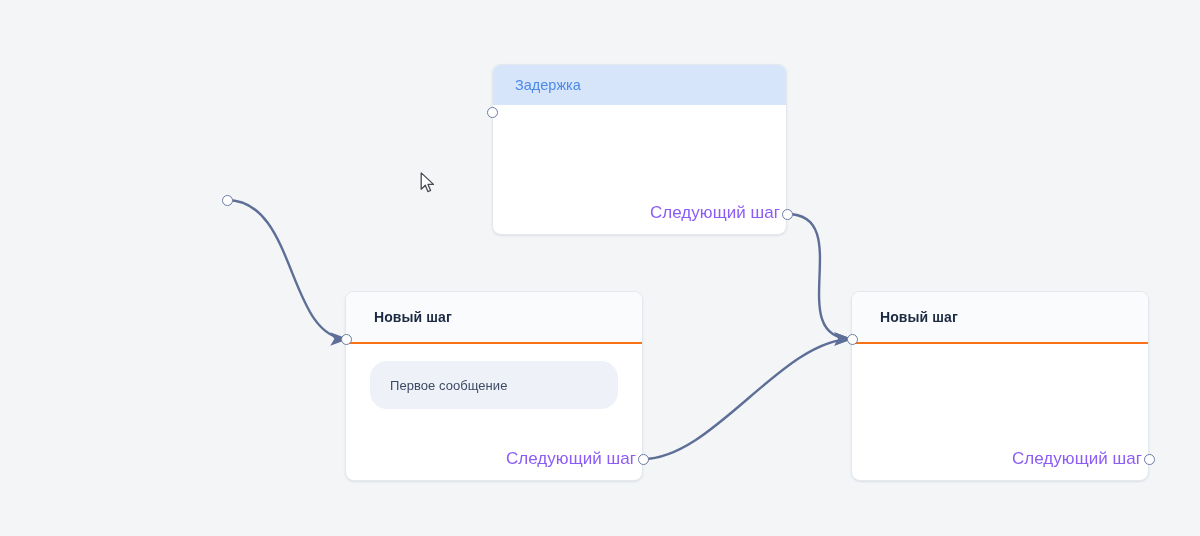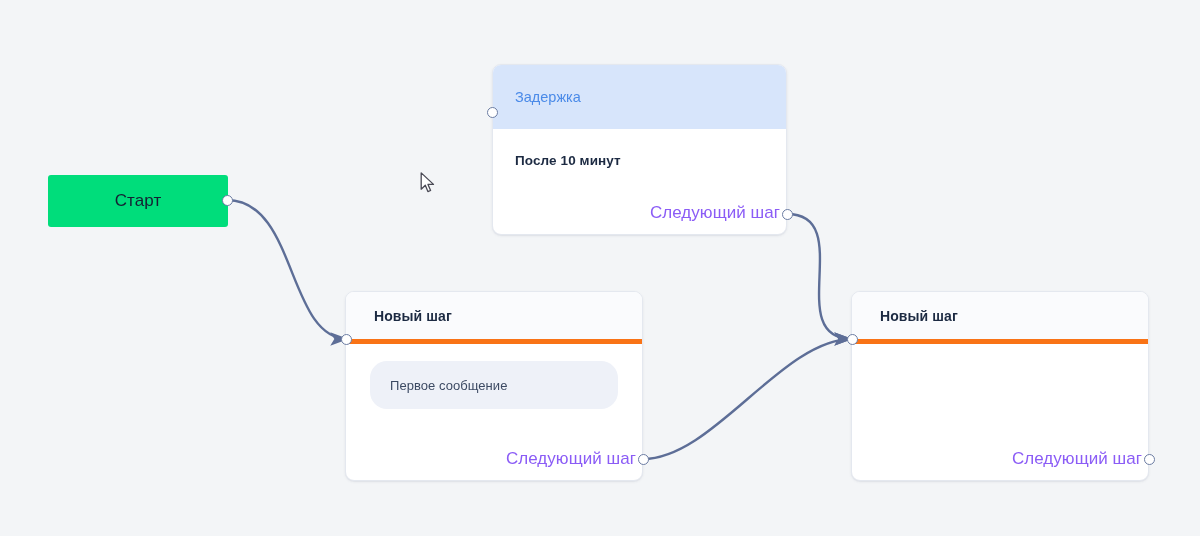--- a/index.html
+++ b/index.html
@@ -62,32 +62,32 @@
 
   
   .node-header {
     box-sizing: border-box;
     border-radius: 8px 8px 0 0;
     display: flex;
     align-items: center;
   }
   .header-delay {
     background: #d7e5fb;
-    height: 64px;
+    height: 40px;
     padding: 0 22px;
   }
   .header-delay .header-title {
     font-size: 14.5px;
     color: #4a8ae8;
   }
   .header-step {
     background: #fafbfd;
     height: 52px;
     padding: 0 28px;
-    border-bottom: 5px solid #f97316;
+    border-bottom: 2px solid #f97316;
   }
   .header-step .header-title {
     font-size: 14px;
     font-weight: bold;
     color: #1c2a42;
     letter-spacing: 0.1px;
   }
 
   
   .node-body {
@@ -160,31 +160,25 @@
     <defs>
       <marker id="arrow" markerWidth="9" markerHeight="9" refX="7.4" refY="3.2" orient="auto" markerUnits="strokeWidth">
         <path d="M0,0.4 L7.6,3.2 L0,6 L1.7,3.2 Z" fill="#5d6e97"></path>
       </marker>
     </defs>
     <path id="edge-0" fill="none" stroke="#5d6e97" stroke-width="2.4" stroke-linecap="round" marker-end="url(#arrow)" d="M 227 200 C 297 200 287 339 348 339"></path>
     <path id="edge-1" fill="none" stroke="#5d6e97" stroke-width="2.4" stroke-linecap="round" marker-end="url(#arrow)" d="M 787 214 C 857 214 782 339 852 339"></path>
     <path id="edge-2" fill="none" stroke="#5d6e97" stroke-width="2.4" stroke-linecap="round" marker-end="url(#arrow)" d="M 643 459 C 713 459 782 339 852 339"></path>
   </svg>
 
-  <div class="node start-node" id="node-start" style="left: 48px; top: 175px; width: 180px; height: 52px; background: rgb(0, 221, 123);">
-    <span class="start-label">Старт</span>
-  </div>
   <div class="port" id="port-start-out" style="left: 221.5px; top: 194.5px; border-color: rgb(108, 125, 163);"></div>
 
   <div class="node" id="node-delay" style="left: 492px; top: 64px; width: 295px; height: 171px;">
     <div class="node-header header-delay" style="background: rgb(215, 229, 251);">
       <span class="header-title" style="color: rgb(74, 138, 232);">Задержка</span>
-    </div>
-    <div class="node-body delay-body">
-      <span class="delay-text">После 10 минут</span>
     </div>
     <span class="next-step-label">Следующий шаг</span>
   </div>
   <div class="port" id="port-delay-in" style="left: 486.5px; top: 106.5px; border-color: rgb(108, 125, 163);"></div>
   <div class="port" id="port-delay-out" style="left: 781.5px; top: 208.5px; border-color: rgb(108, 125, 163);"></div>
 
   <div class="node" id="node-step-one" style="left: 345px; top: 291px; width: 298px; height: 190px;">
     <div class="node-header header-step">
       <span class="header-title">Новый шаг</span>
     </div>

